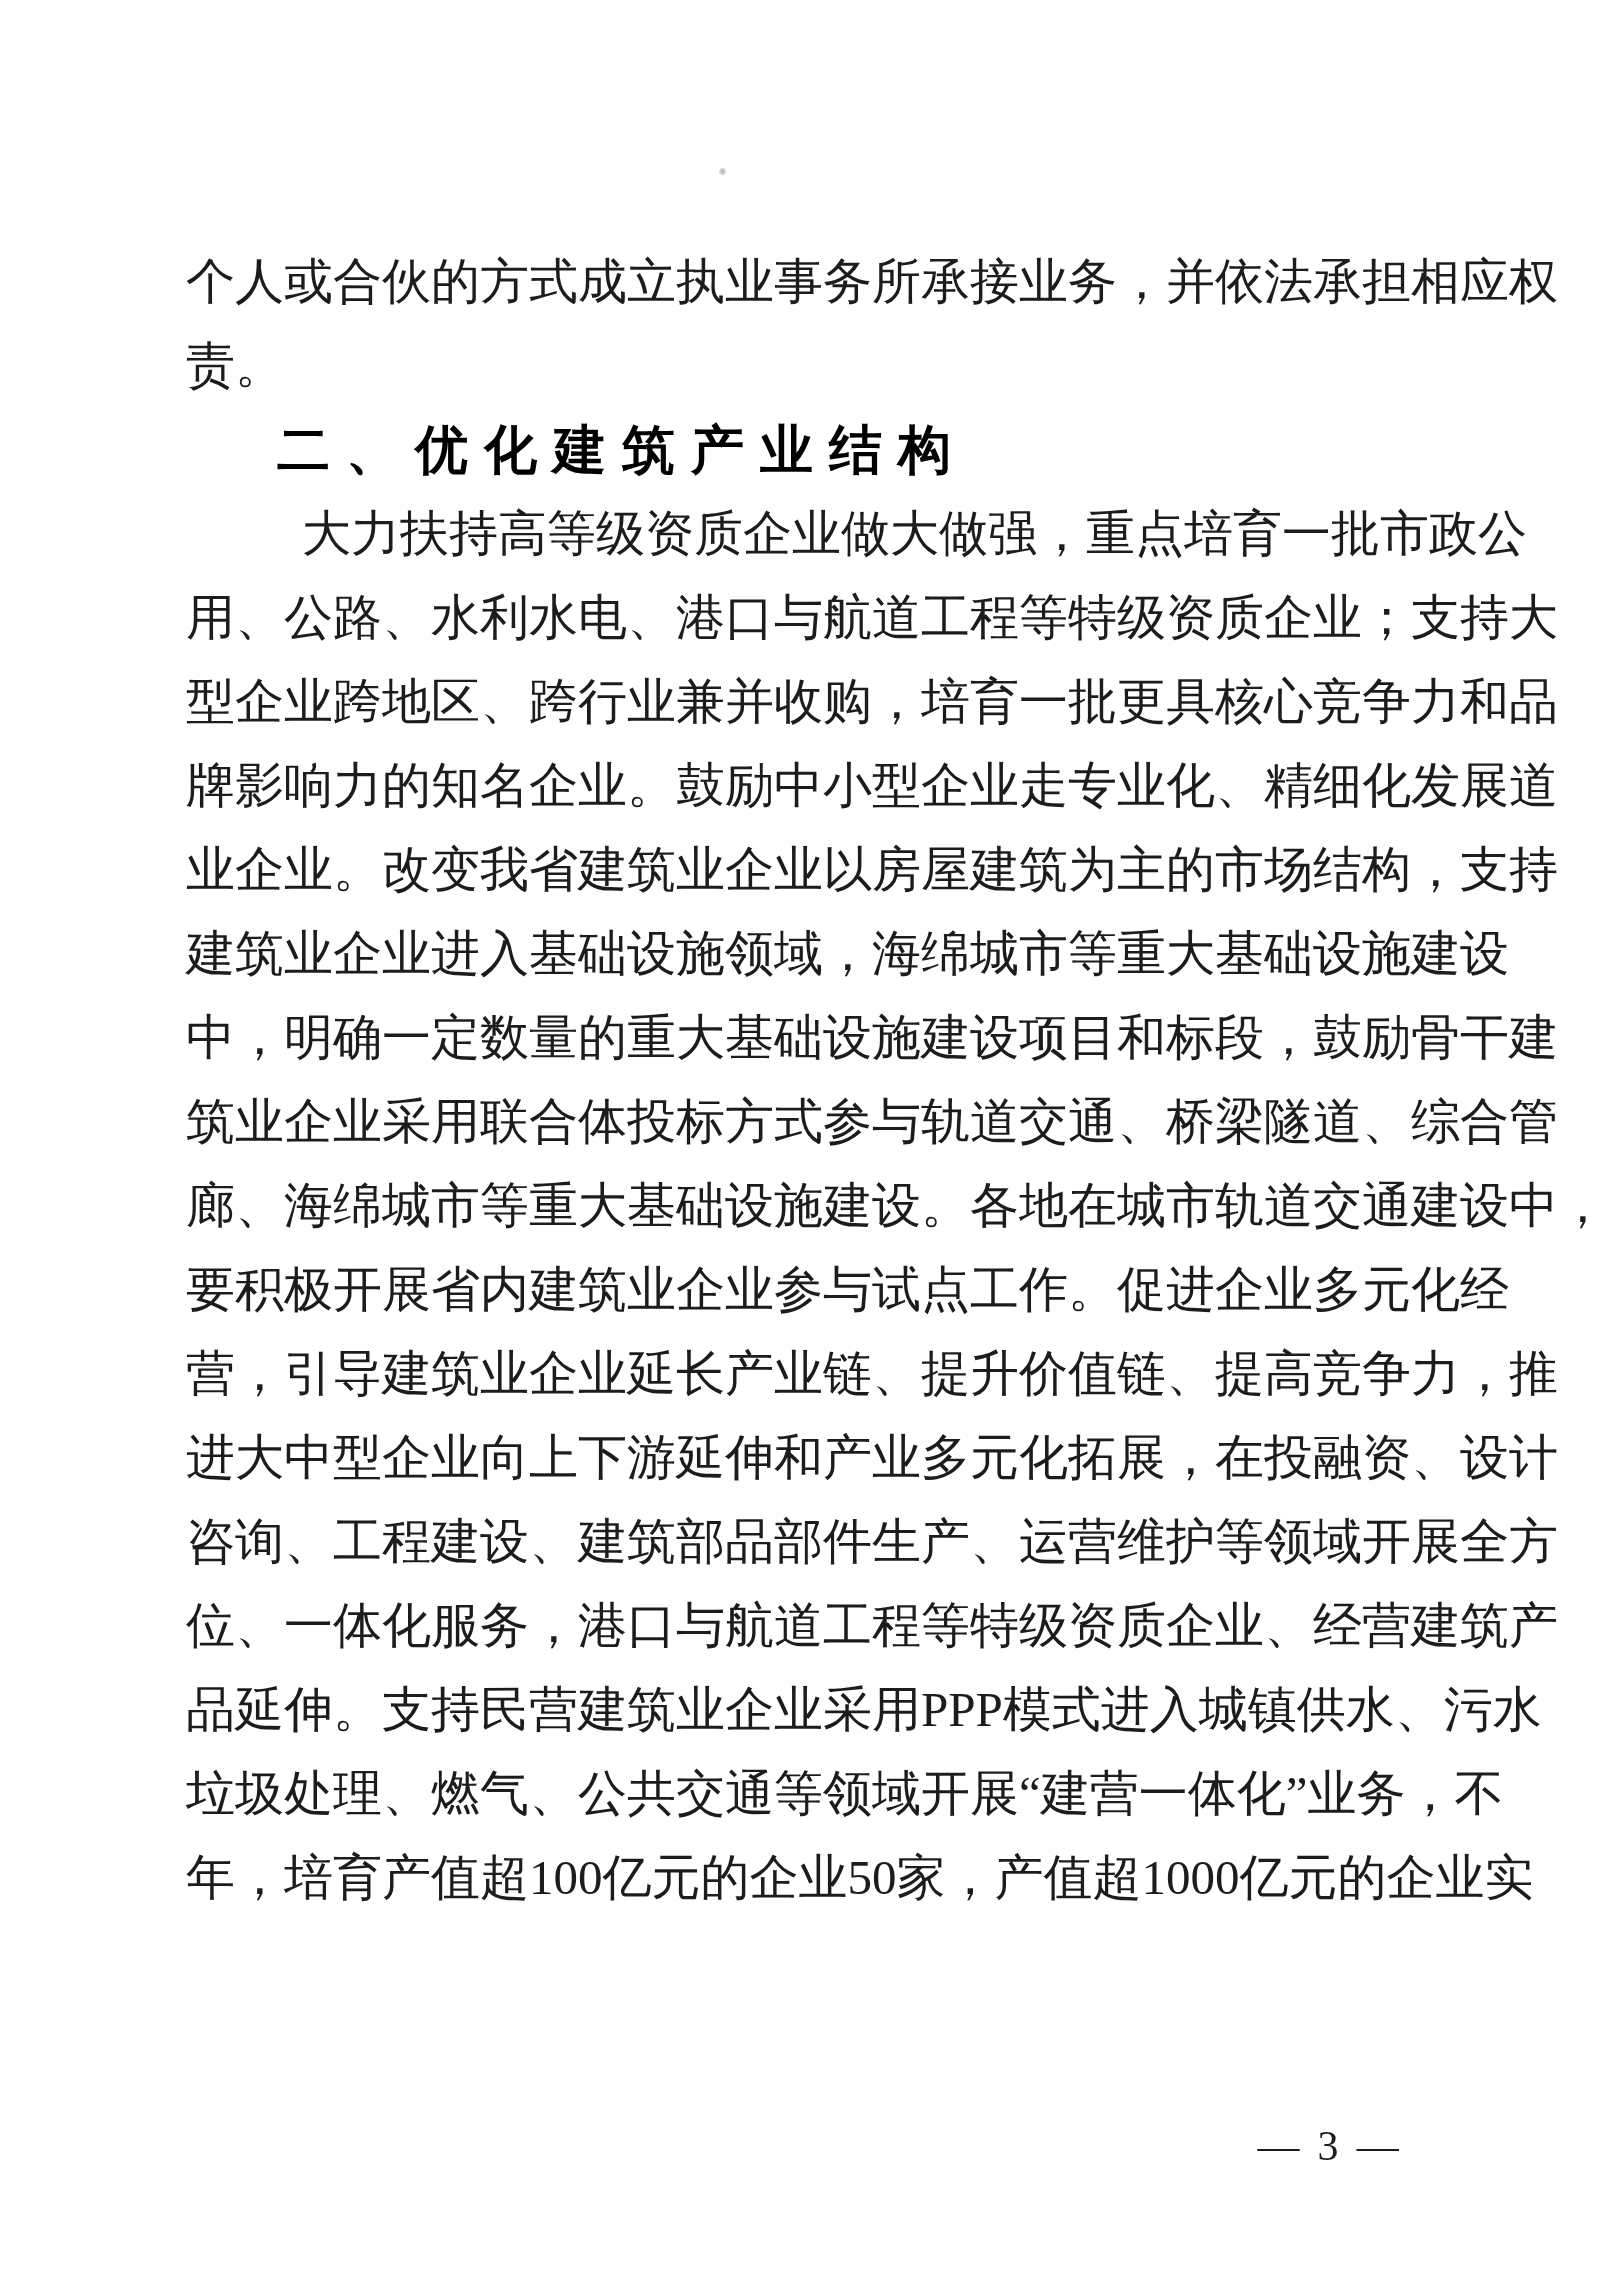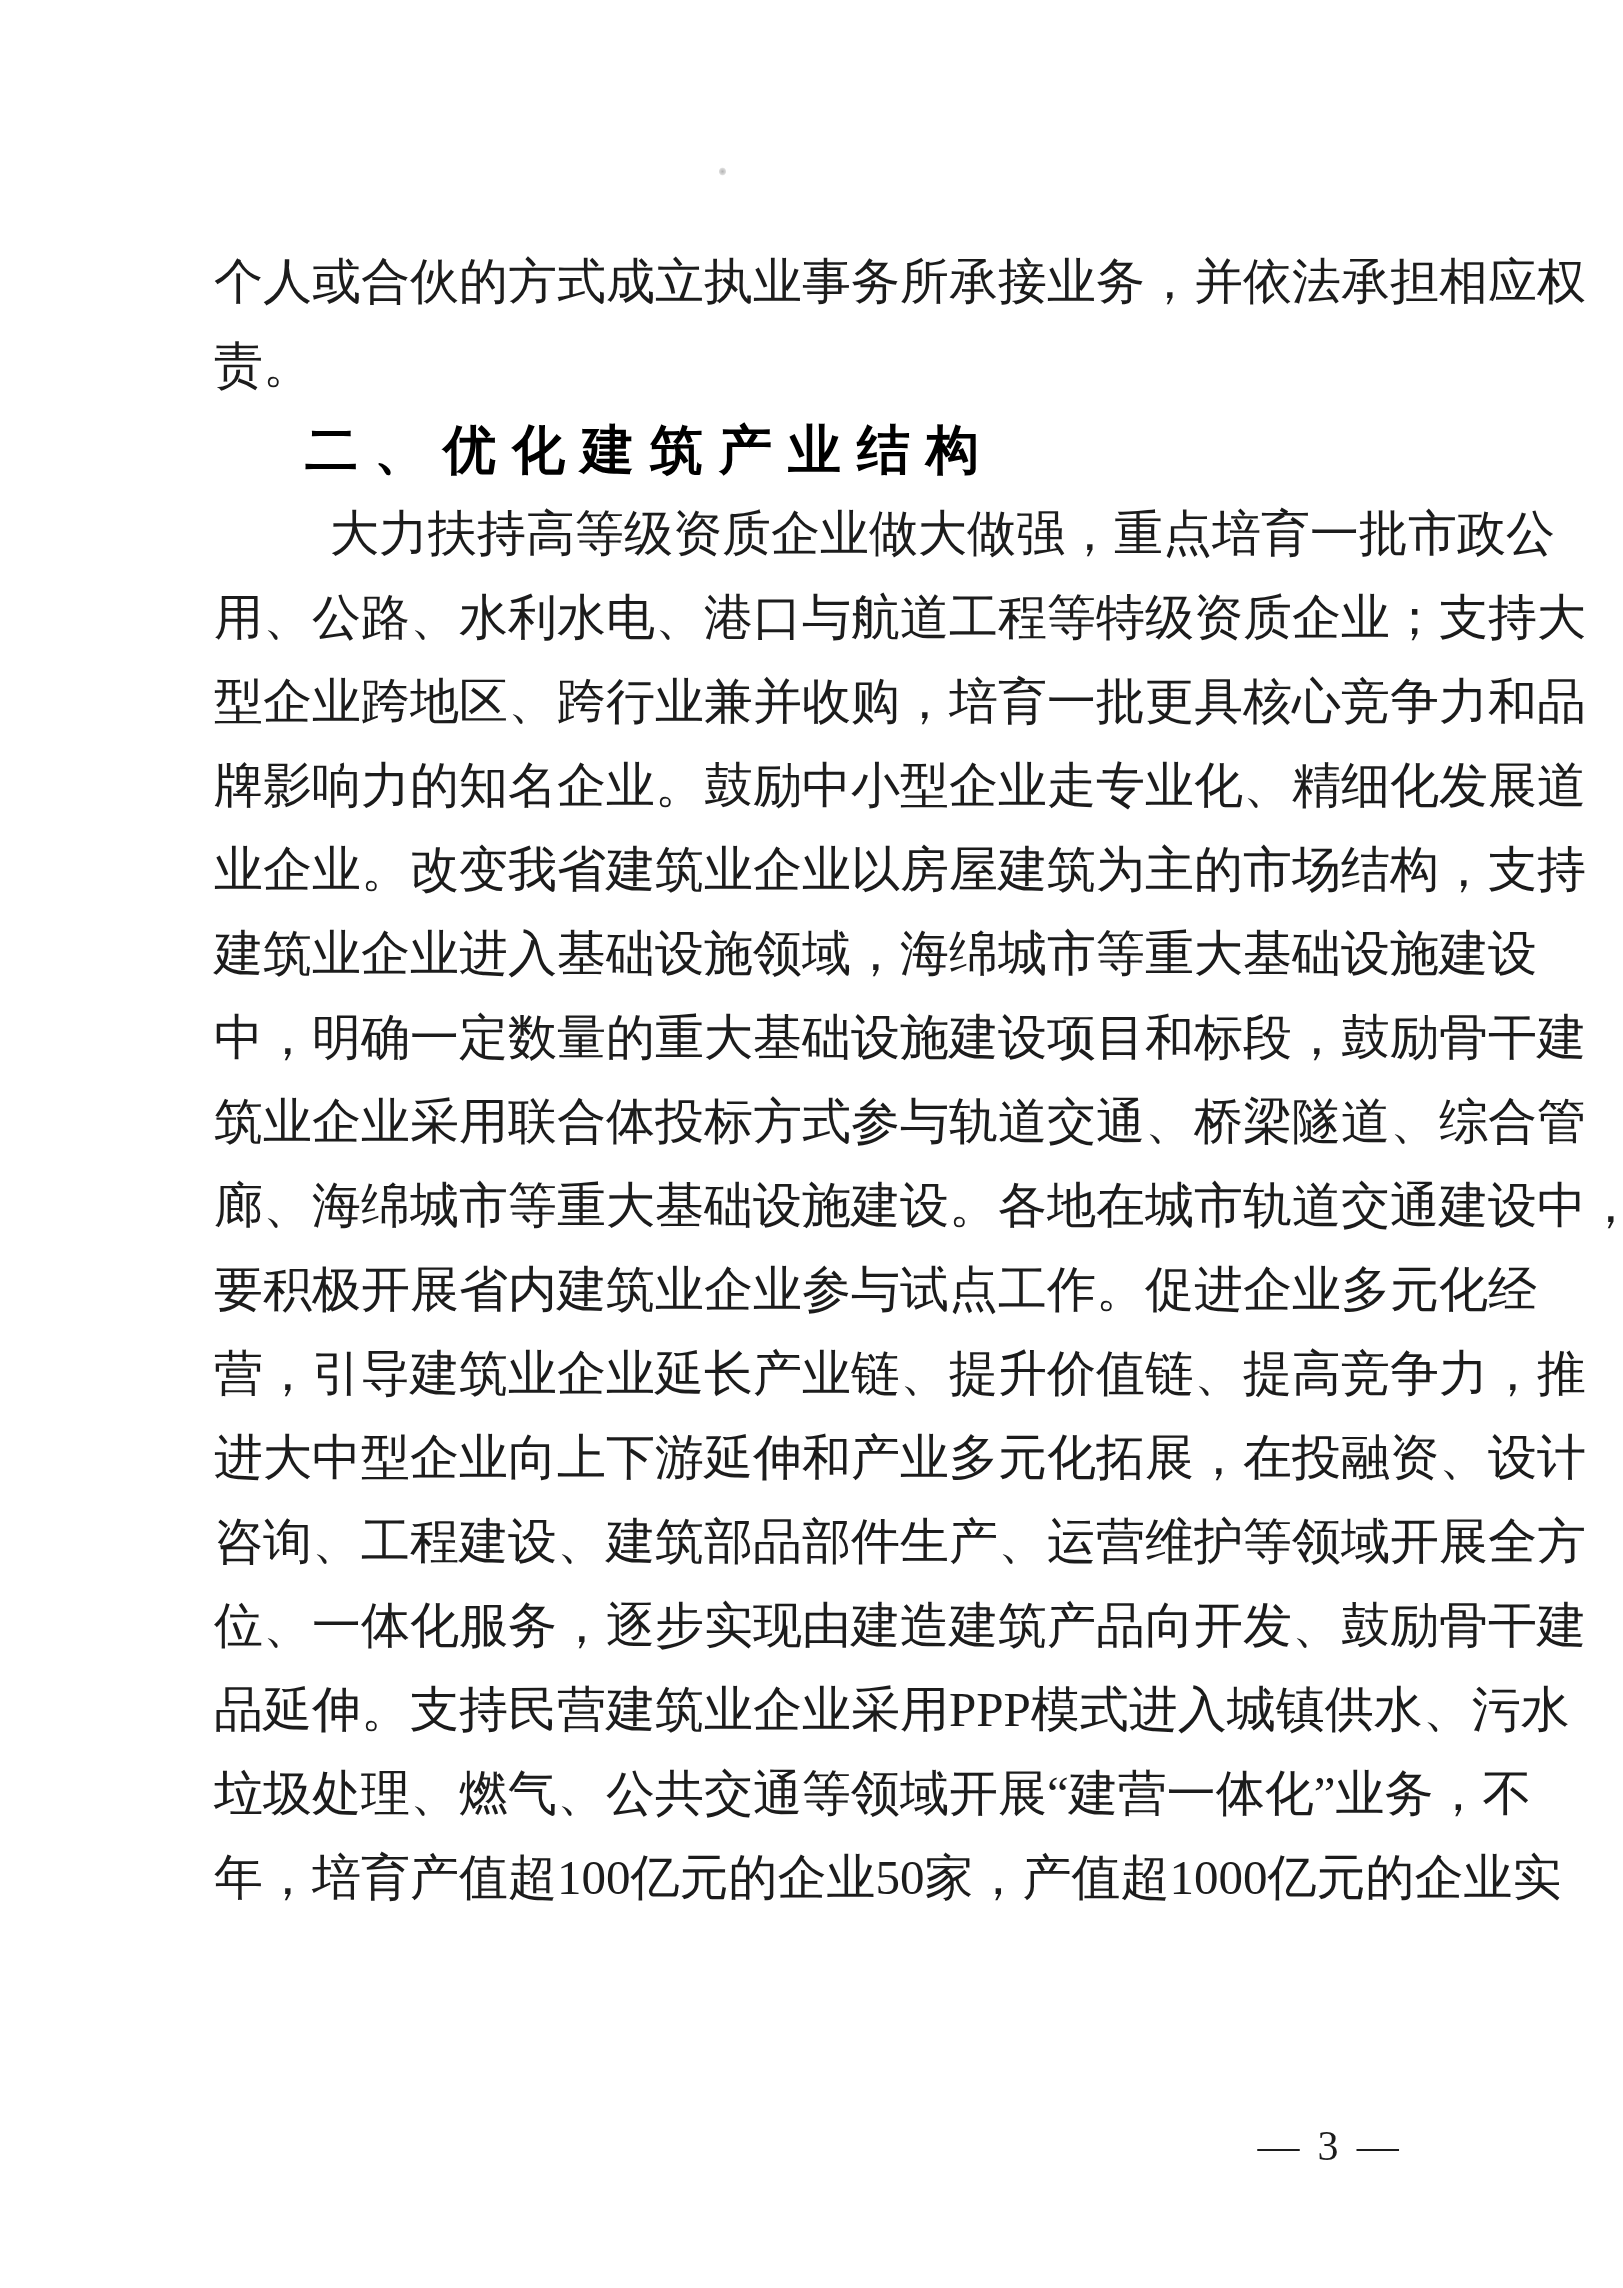--- a/index.html
+++ b/index.html
@@ -29,21 +29,20 @@
   .line {
     display: block;
     height: 84px;
     line-height: 84px;
     font-size: 49px;
     white-space: nowrap;
     text-align: justify;
     text-align-last: justify;
     text-justify: inter-character;
     color: #1c1c1c;
-    margin-left: 28px;
   }
   .line.para-end {
     text-align: left;
     text-align-last: left;
   }
   .line.para-first {
     text-indent: 116px;
   }
   .line.heading-line {
     font-family: "Liberation Sans", "DejaVu Sans", sans-serif;
@@ -98,21 +97,21 @@
     <div class="line">牌影响力的知名企业。鼓励中小型企业走专业化、精细化发展道</div>
     <div class="line">业企业。改变我省建筑业企业以房屋建筑为主的市场结构，支持</div>
     <div class="line">建筑业企业进入基础设施领域，海绵城市等重大基础设施建设</div>
     <div class="line">中，明确一定数量的重大基础设施建设项目和标段，鼓励骨干建</div>
     <div class="line">筑业企业采用联合体投标方式参与轨道交通、桥梁隧道、综合管</div>
     <div class="line">廊、海绵城市等重大基础设施建设。各地在城市轨道交通建设中，</div>
     <div class="line">要积极开展省内建筑业企业参与试点工作。促进企业多元化经</div>
     <div class="line">营，引导建筑业企业延长产业链、提升价值链、提高竞争力，推</div>
     <div class="line">进大中型企业向上下游延伸和产业多元化拓展，在投融资、设计</div>
     <div class="line">咨询、工程建设、建筑部品部件生产、运营维护等领域开展全方</div>
-    <div class="line">位、一体化服务，逐步实现由建造建筑产品向开发、鼓励骨干建</div>
+    <div class="line">位、一体化服务，港口与航道工程等特级资质企业、经营建筑产</div>
     <div class="line">品延伸。支持民营建筑业企业采用PPP模式进入城镇供水、污水</div>
     <div class="line">垃圾处理、燃气、公共交通等领域开展“建营一体化”业务，不</div>
     <div class="line">年，培育产值超100亿元的企业50家，产值超1000亿元的企业实</div>
 
   </div>
 
   <div class="page-number">— 3 —</div>
 
 </div>
 

